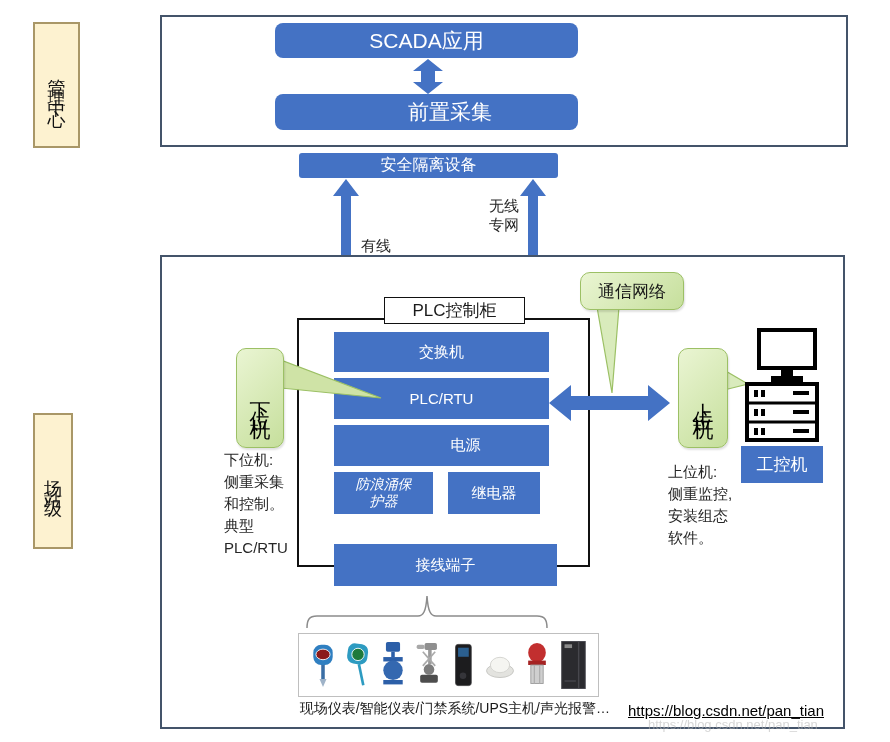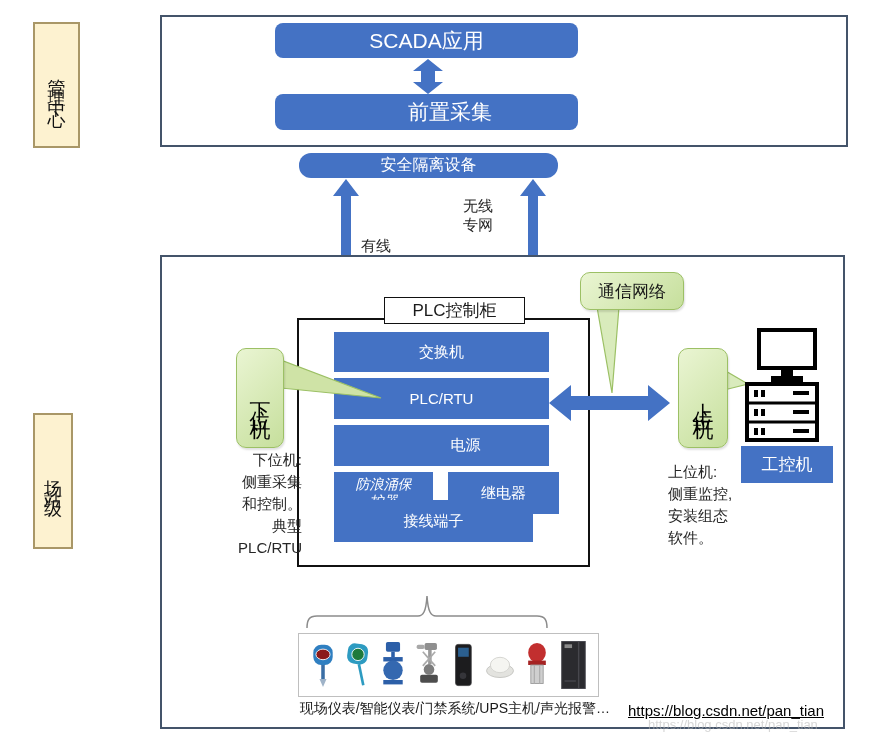--- a/index.html
+++ b/index.html
@@ -14,21 +14,21 @@
     --ink:#1A1A1A;
   }
   *{margin:0;padding:0;box-sizing:border-box;}
   html,body{background:#fff;}
   body{font-family:"Liberation Sans","DejaVu Sans",sans-serif;color:var(--ink);}
   #canvas{position:relative;width:890px;height:742px;background:#fff;overflow:hidden;}
   .abs{position:absolute;}
   .region{border:2px solid var(--region-border);background:#fff;}
   .bluebox{background:var(--blue);color:#fff;display:flex;align-items:center;justify-content:center;text-align:center;}
   .rounded{border-radius:8px;}
-  .rounded-sm{border-radius:12px;}
+  .rounded-sm{border-radius:3px;}
   .vtext{writing-mode:vertical-rl;text-orientation:upright;display:flex;align-items:center;justify-content:center;}
   .creambox{background:var(--cream);border:2px solid var(--cream-border);font-size:18px;letter-spacing:10px;color:#111;}
   .multiline{white-space:pre-line;}
   .callout-body{background:linear-gradient(135deg,var(--green-fill-a) 0%,var(--green-fill-b) 100%);
     border:1.5px solid var(--green-border);border-radius:10px;display:flex;align-items:center;justify-content:center;
     box-shadow:1px 2px 2px rgba(0,0,0,0.12);}
   .callout-v{font-size:21px;letter-spacing:8px;color:#000;}
   .note{font-size:15px;line-height:22px;color:#262626;}
   .label-2line{font-size:15px;line-height:19px;color:#262626;}
   .cab-label{font-size:15px;text-align:center;}
@@ -60,41 +60,41 @@
 
   <svg class="abs" style="left:332px;top:179px;" width="28" height="147" viewBox="0 0 28 147">
     <polygon points="14,0 27,17 19,17 19,130 27,130 14,147 1,130 9,130 9,17 1,17" fill="var(--blue)"></polygon>
   </svg>
   <svg class="abs" style="left:519px;top:179px;" width="28" height="147" viewBox="0 0 28 147">
     <polygon points="14,0 27,17 19,17 19,130 27,130 14,147 1,130 9,130 9,17 1,17" fill="var(--blue)"></polygon>
   </svg>
 
   <div class="abs label-2line multiline" style="left:361px;top:196px;width:60px;margin-top:40px;">有线
 专网</div>
-  <div class="abs label-2line multiline" style="left:463px;top:196px;width:60px;">无线
+  <div class="abs label-2line multiline" style="left:489px;top:196px;width:60px;">无线
 专网</div>
 
   <div class="abs region" style="left:160px;top:255px;width:685px;height:474px;"></div>
 
   <div class="abs" style="left:297px;top:318px;width:293px;height:249px;border:2px solid #111;background:#fff;"></div>
   <div class="abs" style="left:384px;top:297px;width:141px;height:27px;border:1.5px solid #111;background:#fff;display:flex;align-items:center;justify-content:center;font-size:17px;">PLC控制柜</div>
 
   <div class="abs bluebox cab-label" style="left:334px;top:332px;width:215px;height:40px;">交换机</div>
   <div class="abs bluebox cab-label" style="left:334px;top:378px;width:215px;height:41px;">PLC/RTU</div>
   <div class="abs bluebox cab-label" style="left:334px;top:425px;width:215px;height:41px;padding-left:48px;">电源</div>
   <div class="abs bluebox cab-label-sm multiline" style="left:334px;top:472px;width:99px;height:42px;">防浪涌保
 护器</div>
-  <div class="abs bluebox cab-label" style="left:448px;top:472px;width:111px;height:42px;">继电器</div>
-  <div class="abs bluebox cab-label" style="left:334px;top:500px;width:199px;height:42px;">接线端子</div>
+  <div class="abs bluebox cab-label" style="left:448px;top:472px;width:92px;height:42px;">继电器</div>
+  <div class="abs bluebox cab-label" style="left:334px;top:544px;width:223px;height:42px;">接线端子</div>
 
   <svg class="abs" style="left:281px;top:352px;" width="102" height="52" viewBox="0 0 102 52">
     <polygon points="0,8 100,46 0,36" fill="#CFE3A6" stroke="var(--green-border)" stroke-width="1.2"></polygon>
   </svg>
   <div class="abs callout-body vtext callout-v" style="left:236px;top:348px;width:48px;height:100px;">下位机</div>
-  <div class="abs note multiline" style="left:224px;top:449px;width:78px;text-align:right;">下位机:
+  <div class="abs note multiline" style="left:224px;top:449px;width:78px;">下位机:
 侧重采集
 和控制。
 典型
 PLC/RTU</div>
 
   <svg class="abs" style="left:592px;top:307px;" width="30" height="88" viewBox="0 0 30 88">
     <polygon points="5,0 27,0 20,86" fill="#D9EBBC" stroke="var(--green-border)" stroke-width="1.2"></polygon>
   </svg>
   <div class="abs callout-body" style="left:580px;top:272px;width:104px;height:38px;font-size:17px;">通信网络</div>
 
@@ -121,21 +121,21 @@
     <rect x="19" y="62" width="4" height="7" fill="#000"></rect>
       <rect x="26" y="62" width="4" height="7" fill="#000"></rect>
     <line x1="58" y1="65" x2="74" y2="65" stroke="#000" stroke-width="4"></line>
     <rect x="19" y="81" width="4" height="7" fill="#000"></rect>
       <rect x="26" y="81" width="4" height="7" fill="#000"></rect>
     <line x1="58" y1="84" x2="74" y2="84" stroke="#000" stroke-width="4"></line>
     <rect x="19" y="100" width="4" height="7" fill="#000"></rect>
       <rect x="26" y="100" width="4" height="7" fill="#000"></rect>
     <line x1="58" y1="103" x2="74" y2="103" stroke="#000" stroke-width="4"></line>
   </svg>
-  <div class="abs bluebox" style="left:741px;top:446px;width:92px;height:37px;font-size:17px;">工控机</div>
+  <div class="abs bluebox" style="left:741px;top:446px;width:82px;height:37px;font-size:17px;">工控机</div>
 
   <svg class="abs" style="left:306px;top:590px;" width="242" height="40" viewBox="0 0 242 40">
     <path d="M1,38 C1,30 3,26 11,26 L112,26 C117,26 120,22 121,6 C122,22 125,26 130,26 L231,26 C239,26 241,30 241,38" fill="none" stroke="#8C8C8C" stroke-width="1.5"></path>
   </svg>
 
   <div class="abs" style="left:298px;top:633px;width:301px;height:64px;border:1px solid #BFBFBF;background:#fff;">
     <div class="instr-row">
       <span>
         <svg width="30" height="52" viewBox="0 0 34 54">
           <rect x="6" y="4" width="22" height="23" rx="9" fill="#2F7FC1"></rect>

